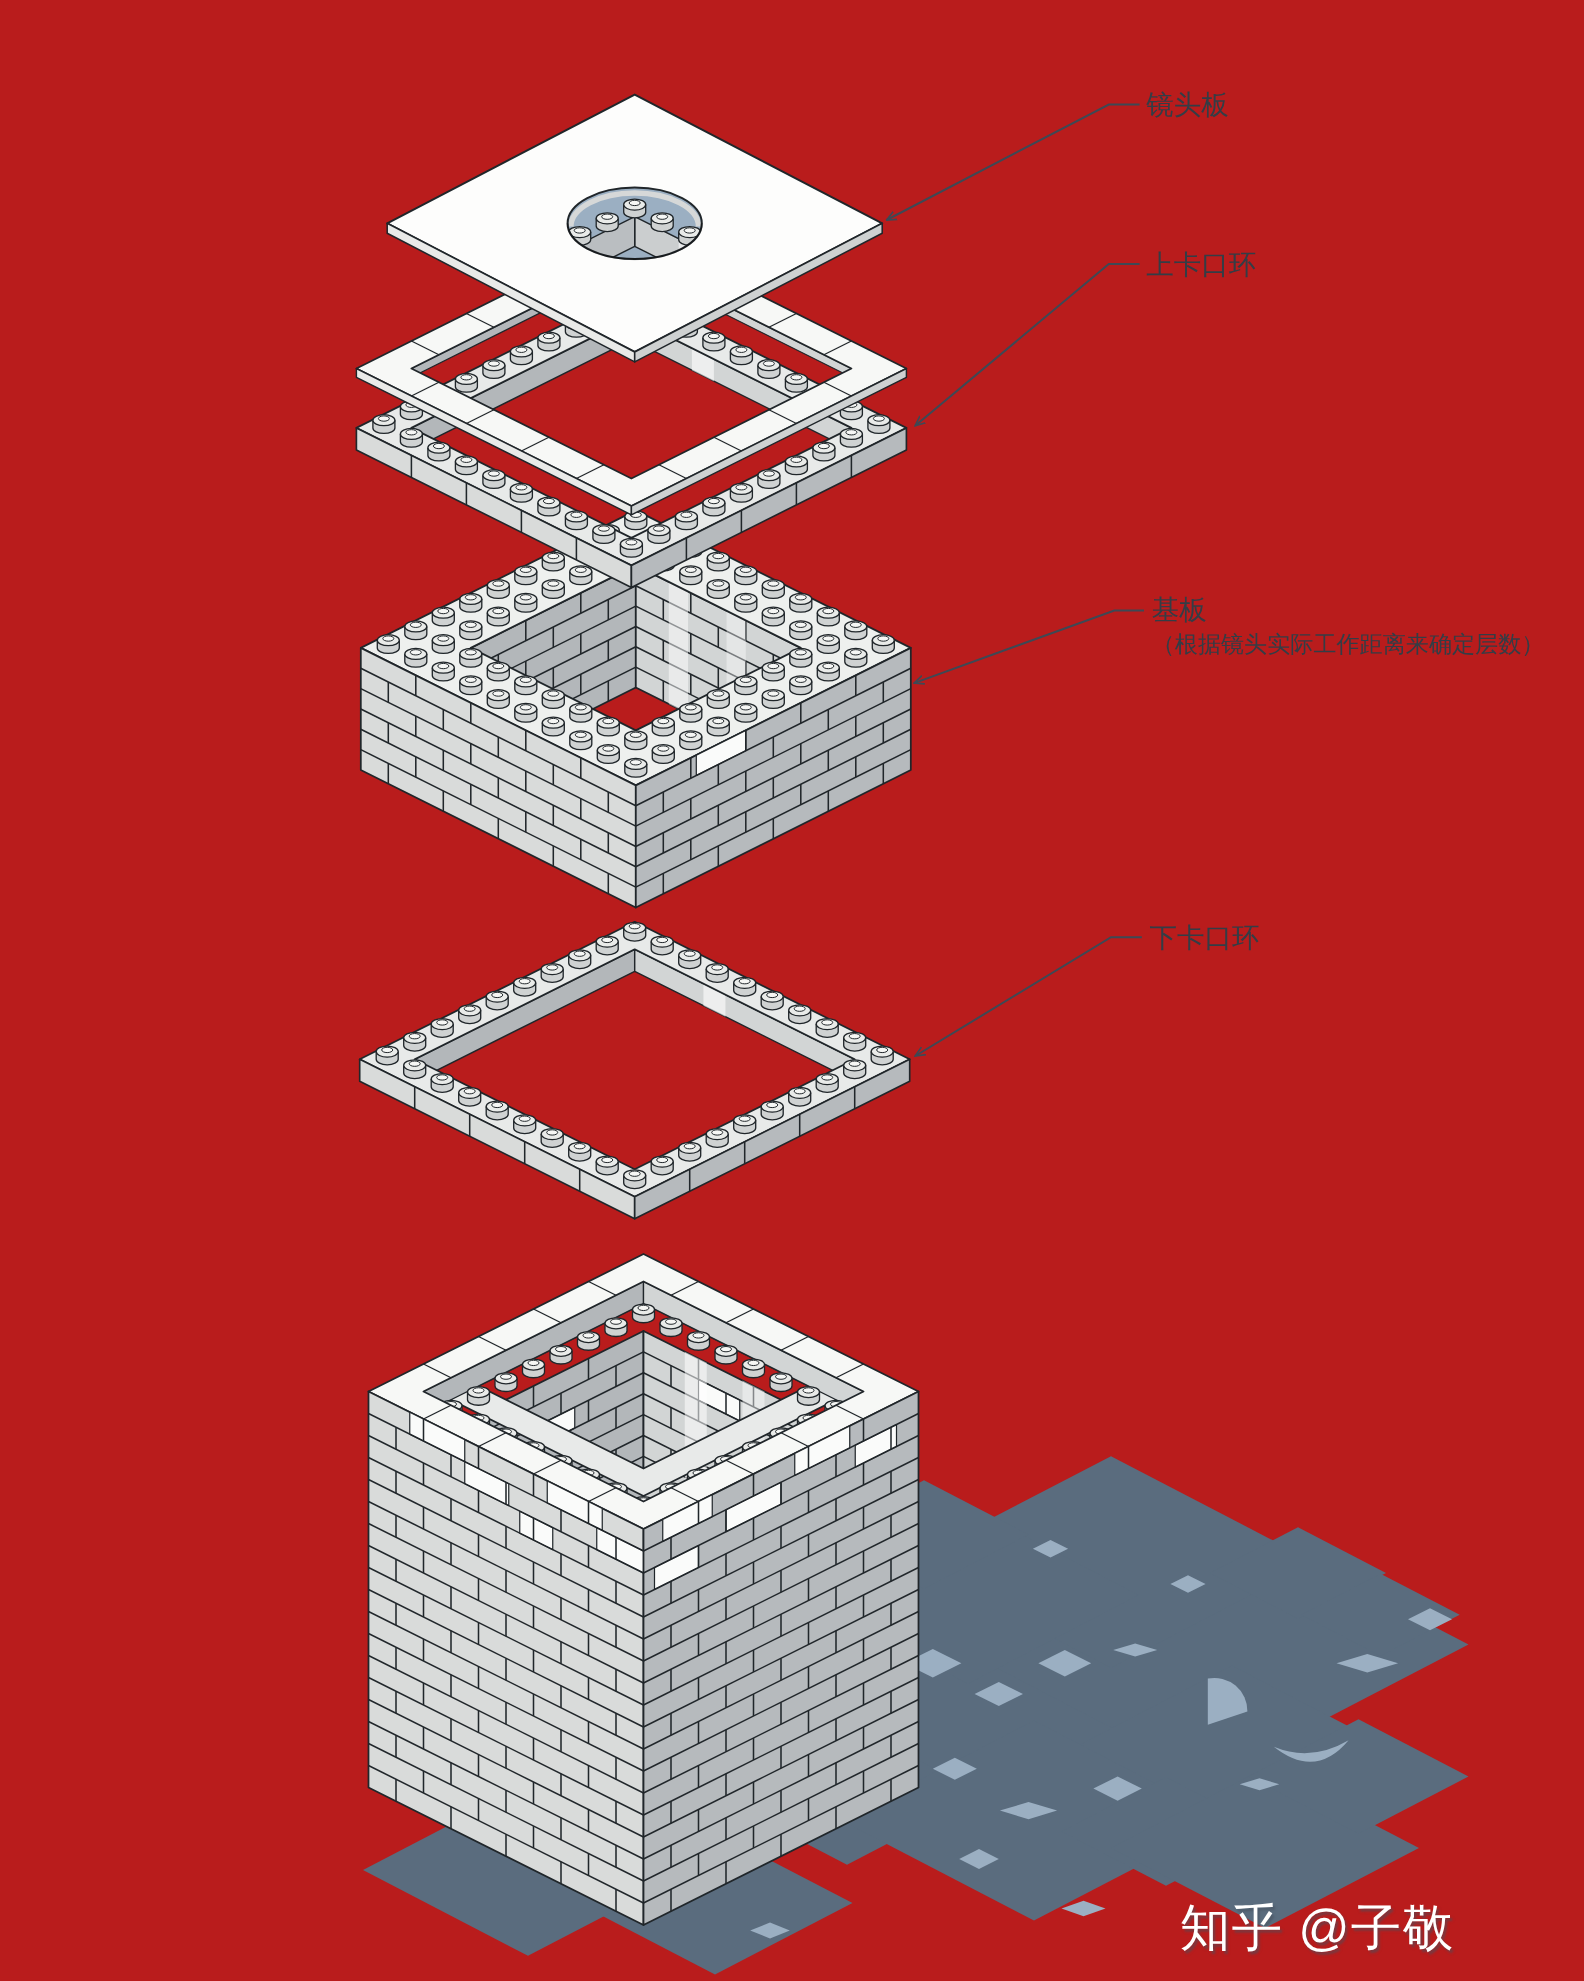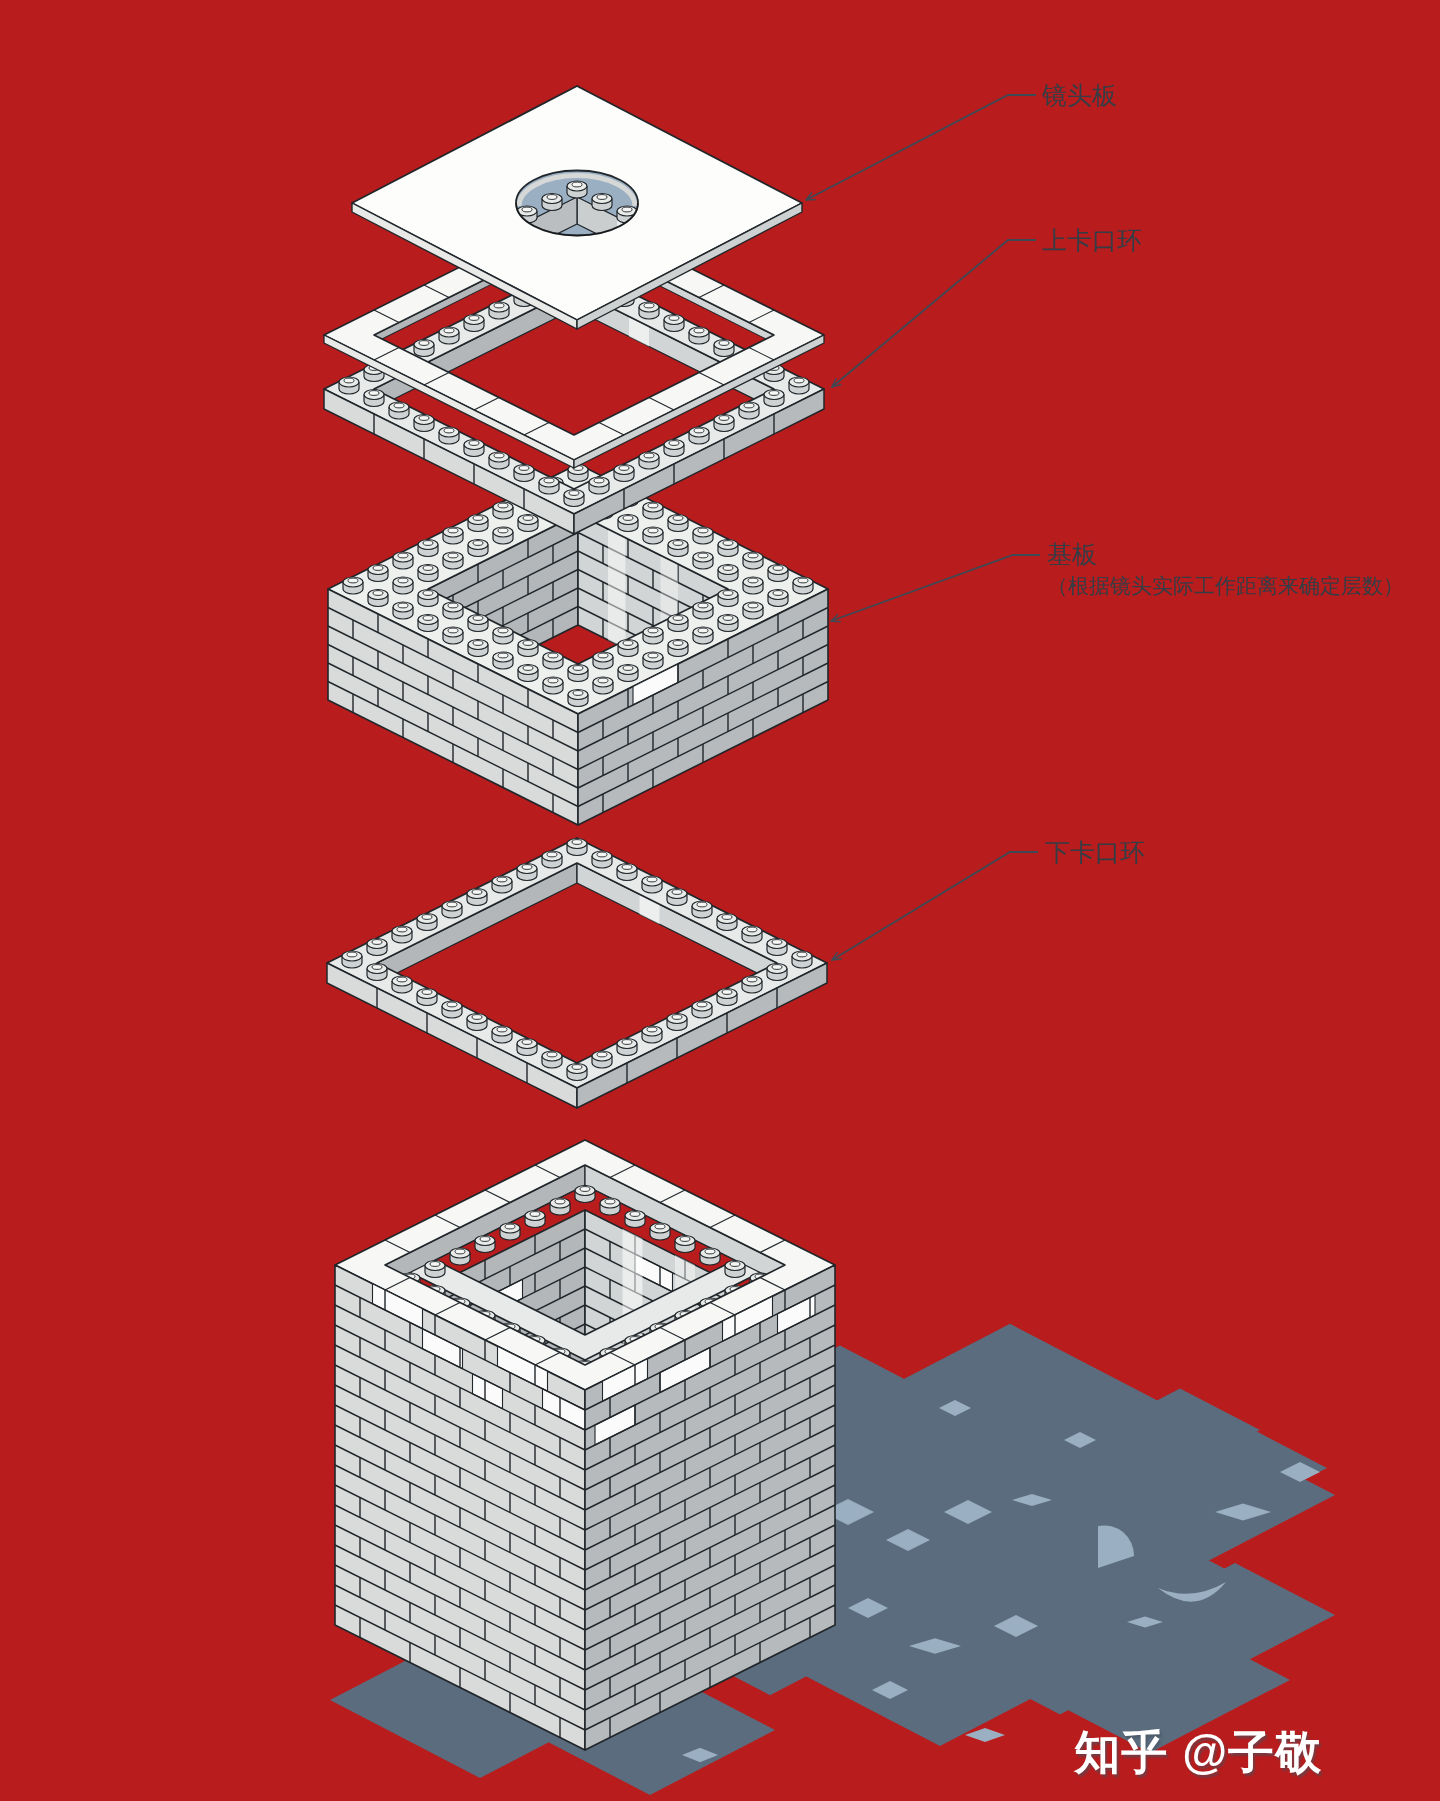--- a/index.html
+++ b/index.html
@@ -2,21 +2,21 @@
 <html><head>
 <meta charset="utf-8">
 <style>
   html,body{margin:0;padding:0;}
   #stage{position:relative;width:1440px;height:1801px;overflow:hidden;
          font-family:"Liberation Sans","DejaVu Sans",sans-serif;}
   svg{position:absolute;left:0;top:0;}
   .lbl{font-size:25px;fill:#333d46;}
   .note{font-size:21px;fill:#333d46;}
   .leader{fill:none;stroke:#3d4955;stroke-width:1.8;}
-  .watermark{position:absolute;right:130px;top:1722px;font-size:46px;font-weight:bold;
+  .watermark{position:absolute;right:130px;top:1722px;font-size:46px;font-weight:normal;
              color:#ffffff;letter-spacing:1px;
              text-shadow:2px 3px 2px rgba(70,80,92,.55);}
 </style>
 </head>
 <body>
 
 <div id="stage" style="background: #b91c1c; padding-left: 12px;">
   <svg id="scene" width="1440" height="1801" viewBox="0 0 1440 1801">
     <defs>
       <marker id="arrow" viewBox="0 0 10 10" refX="9" refY="5" markerWidth="10" markerHeight="10" orient="auto-start-reverse" markerUnits="userSpaceOnUse">

